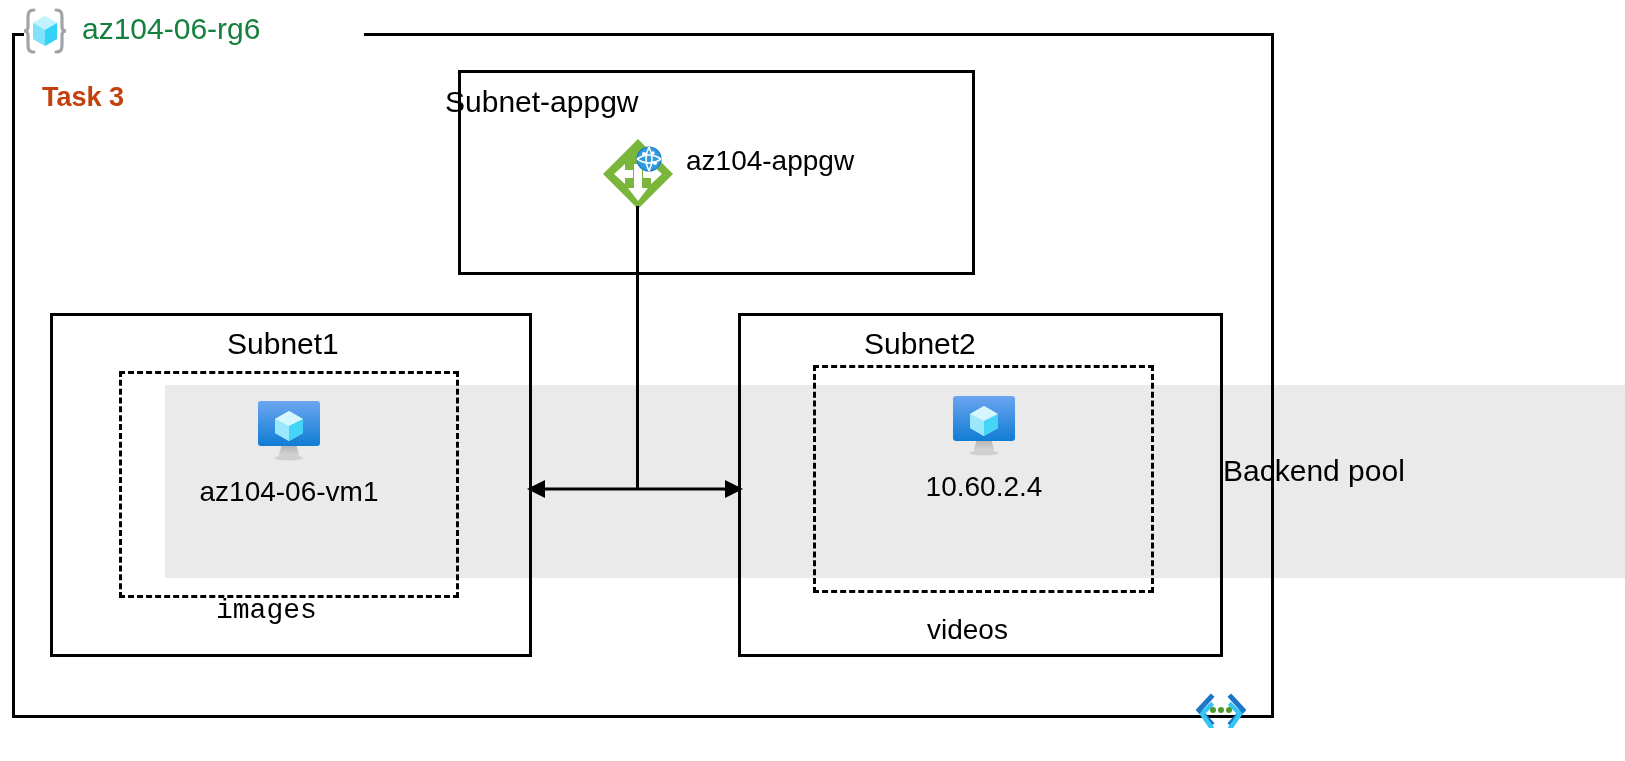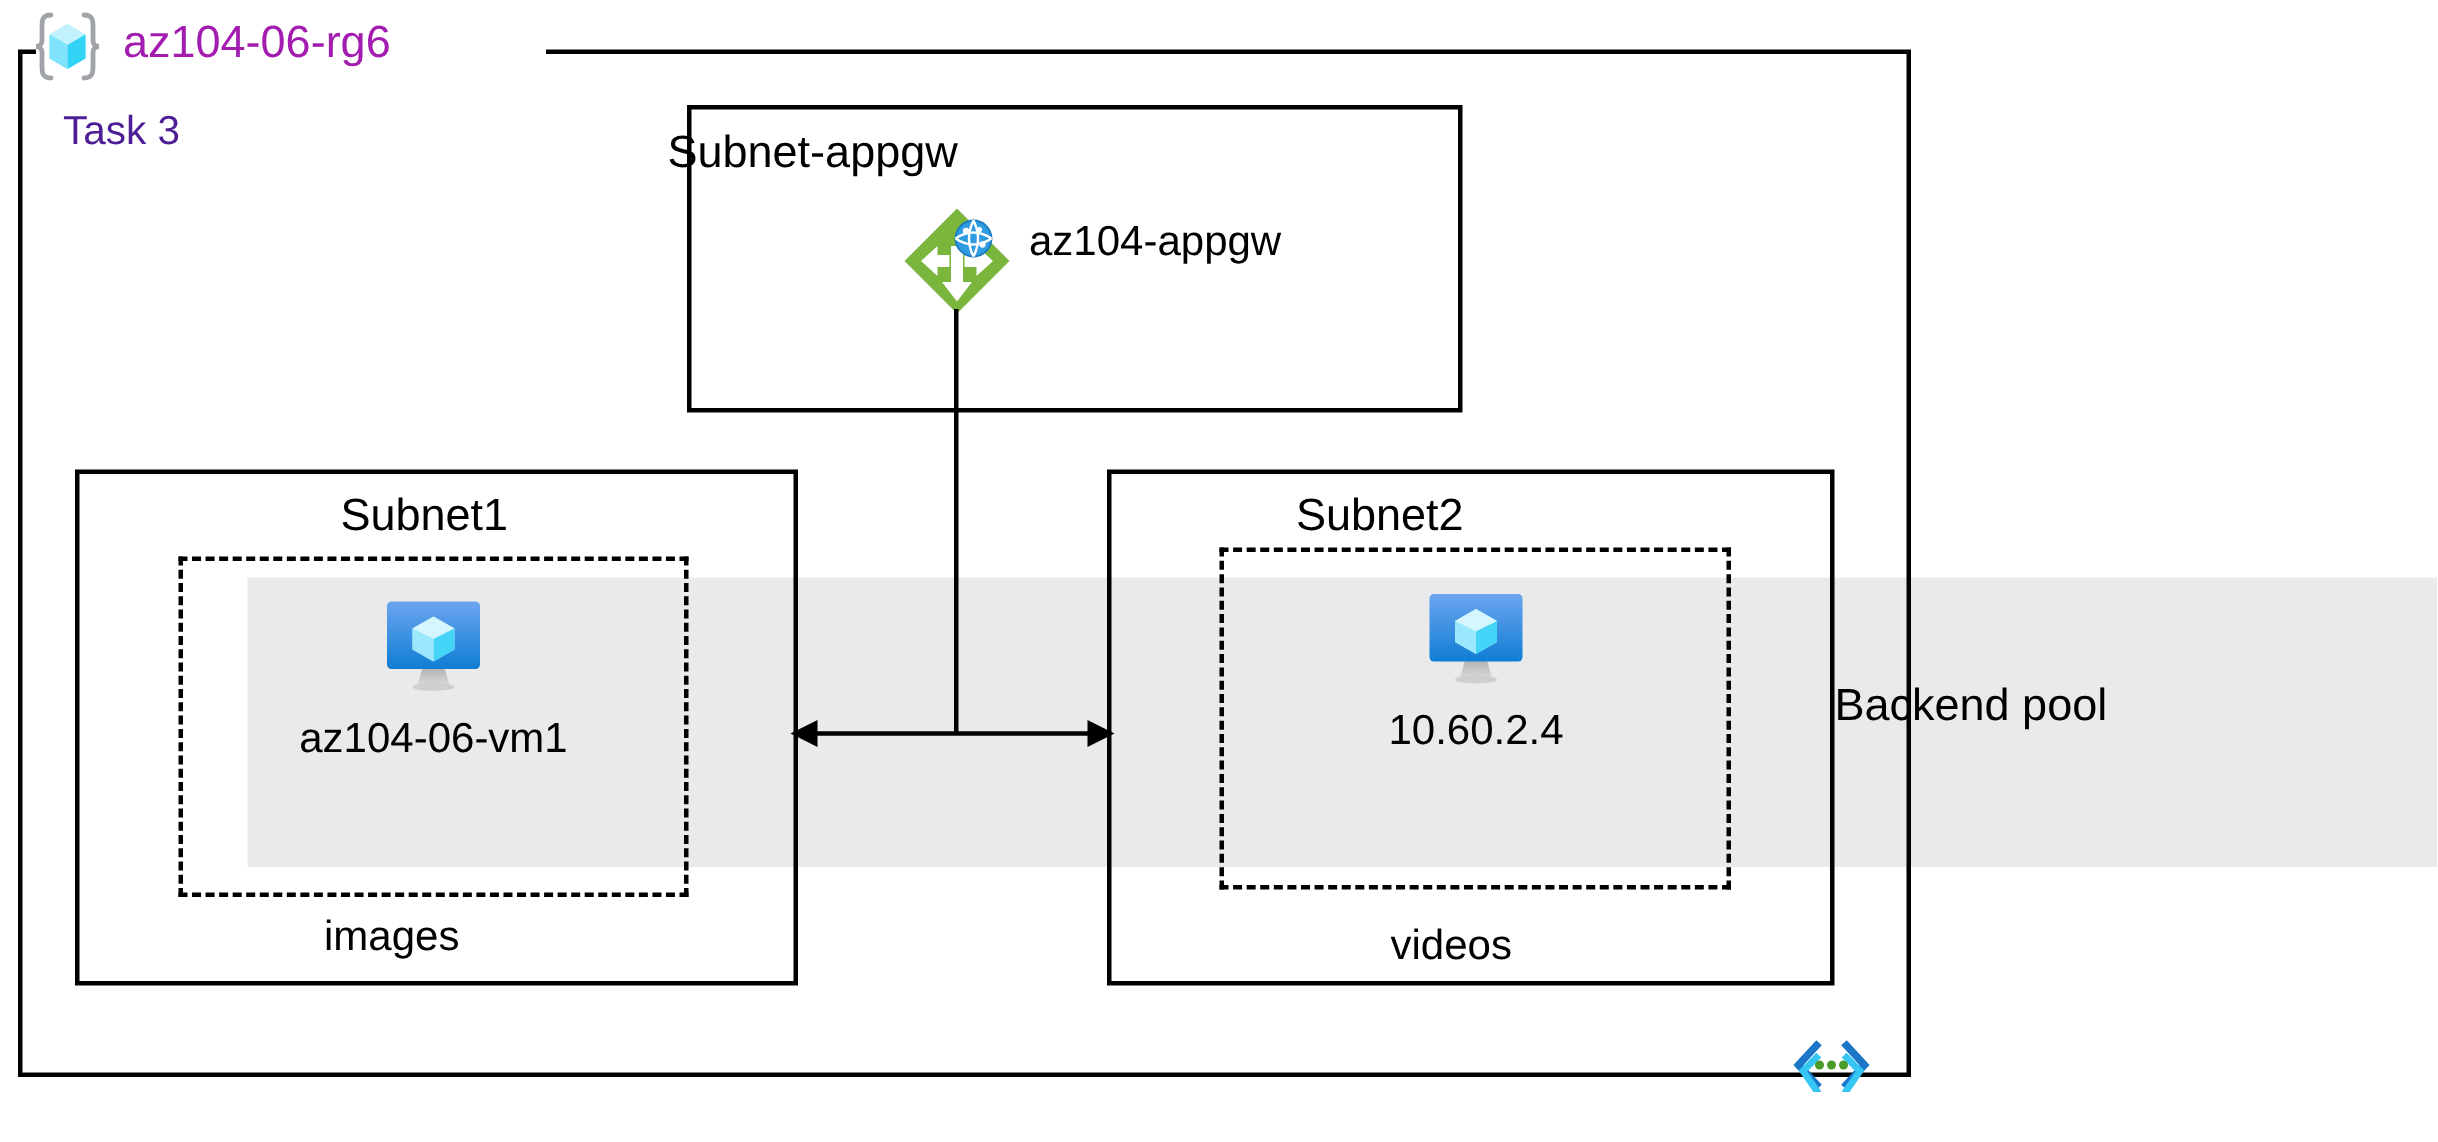--- a/index.html
+++ b/index.html
@@ -59,40 +59,40 @@
     width: 340px;
     height: 24px;
     background: #ffffff;
     z-index: 3;
   }
   .rg-title {
     position: absolute;
     left: 82px;
     top: 12px;
     font-size: 30px;
-    color: #a21caf;
+    color: #15803d;
     white-space: nowrap;
     z-index: 5;
   }
   .rg-icon {
     position: absolute;
     left: 20px;
     top: 6px;
     width: 50px;
     height: 50px;
     z-index: 5;
   }
 
   .task-label {
     position: absolute;
     left: 42px;
-    top: 72px;
+    top: 82px;
     font-size: 27px;
-    font-weight: normal;
-    color: #4c1d95;
+    font-weight: bold;
+    color: #c2410c;
     white-space: nowrap;
     z-index: 5;
   }
 
   
   .subnet-box {
     position: absolute;
     border: 3px solid #000000;
     box-sizing: border-box;
     background: transparent;
@@ -146,21 +146,21 @@
     white-space: nowrap;
   }
 
   .storage-label {
     position: absolute;
     font-size: 28px;
     color: #000000;
     white-space: nowrap;
     z-index: 5;
   }
-  #images-label { left: 216px; top: 608px; }
+  #images-label { left: 216px; top: 595px; font-family: Liberation Mono, monospace; }
   #videos-label { left: 927px; top: 614px; }
 
   
   .appgw-icon {
     position: absolute;
     left: 600px;
     top: 136px;
     width: 76px;
     height: 76px;
     z-index: 5;

